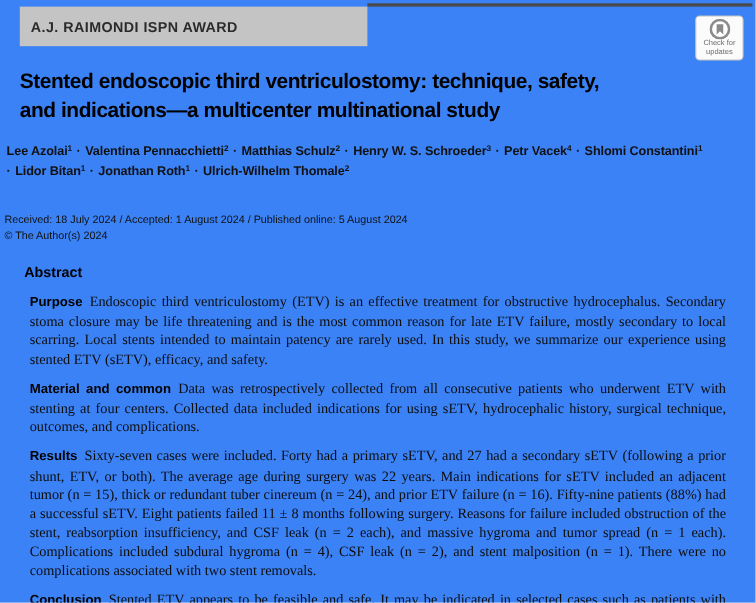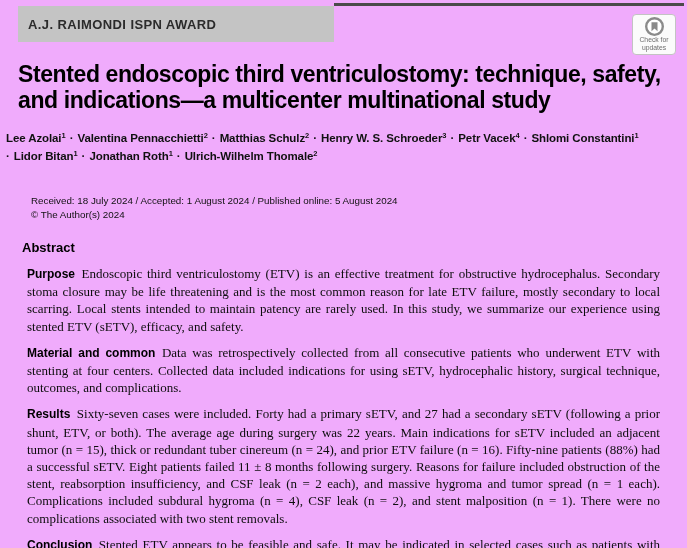--- a/index.html
+++ b/index.html
@@ -1,19 +1,19 @@
 <!DOCTYPE html>
 <html><head>
 <meta charset="utf-8">
 <style>
   html,body{margin:0;padding:0;background:#ffffff;}
   .page{
     position:relative;
     width:687px;height:548px;
-    background:#f0abfc;
+    background:#3b82f6;
     overflow:hidden;
     font-family:"Liberation Sans",sans-serif;
     color:#000;
   }
   .top-rule{
     position:absolute;left:334px;top:3px;width:350px;height:3px;
     background:#4a4a4a;
   }
   .award-banner{
     position:absolute;left:18px;top:6px;width:316px;height:36px;
@@ -29,32 +29,32 @@
     border:1px solid #c3c3c3;border-radius:4px;background:#fbfbfb;
     display:flex;flex-direction:column;align-items:center;justify-content:flex-start;
     padding-top:2px;box-sizing:border-box;cursor:pointer;
   }
   .cu-circle{line-height:0;}
   .cu-text{
     font-size:6.8px;line-height:8px;color:#6d6d6d;text-align:center;
   }
   .title{
     position:absolute;left:18px;top:62px;width:655px;margin:0;
-    font-size:23px;line-height:25.5px;font-weight:bold;color:#000;
+    font-size:19px;line-height:25.5px;font-weight:bold;color:#000;
     letter-spacing:-0.4px;
   }
   .authors{
     position:absolute;left:6px;top:130px;width:640px;
     font-size:11.5px;line-height:17.5px;font-weight:bold;color:#111;
     letter-spacing:-0.1px;
   }
   .authors sup{font-size:7.5px;line-height:0;vertical-align:4px;}
   .dot-sep{padding:0 1px;}
   .meta{
-    position:absolute;left:31px;top:194px;width:640px;
+    position:absolute;left:4px;top:194px;width:640px;
     font-size:9.8px;line-height:13.5px;color:#111;
   }
   .abstract{
     position:absolute;left:18px;top:239px;width:651px;
   }
   .abstract h2{
     margin:0 0 4px 4px;font-size:13px;line-height:17px;font-weight:bold;
     font-family:"Liberation Sans",sans-serif;color:#000;
   }
   .abs-para{

